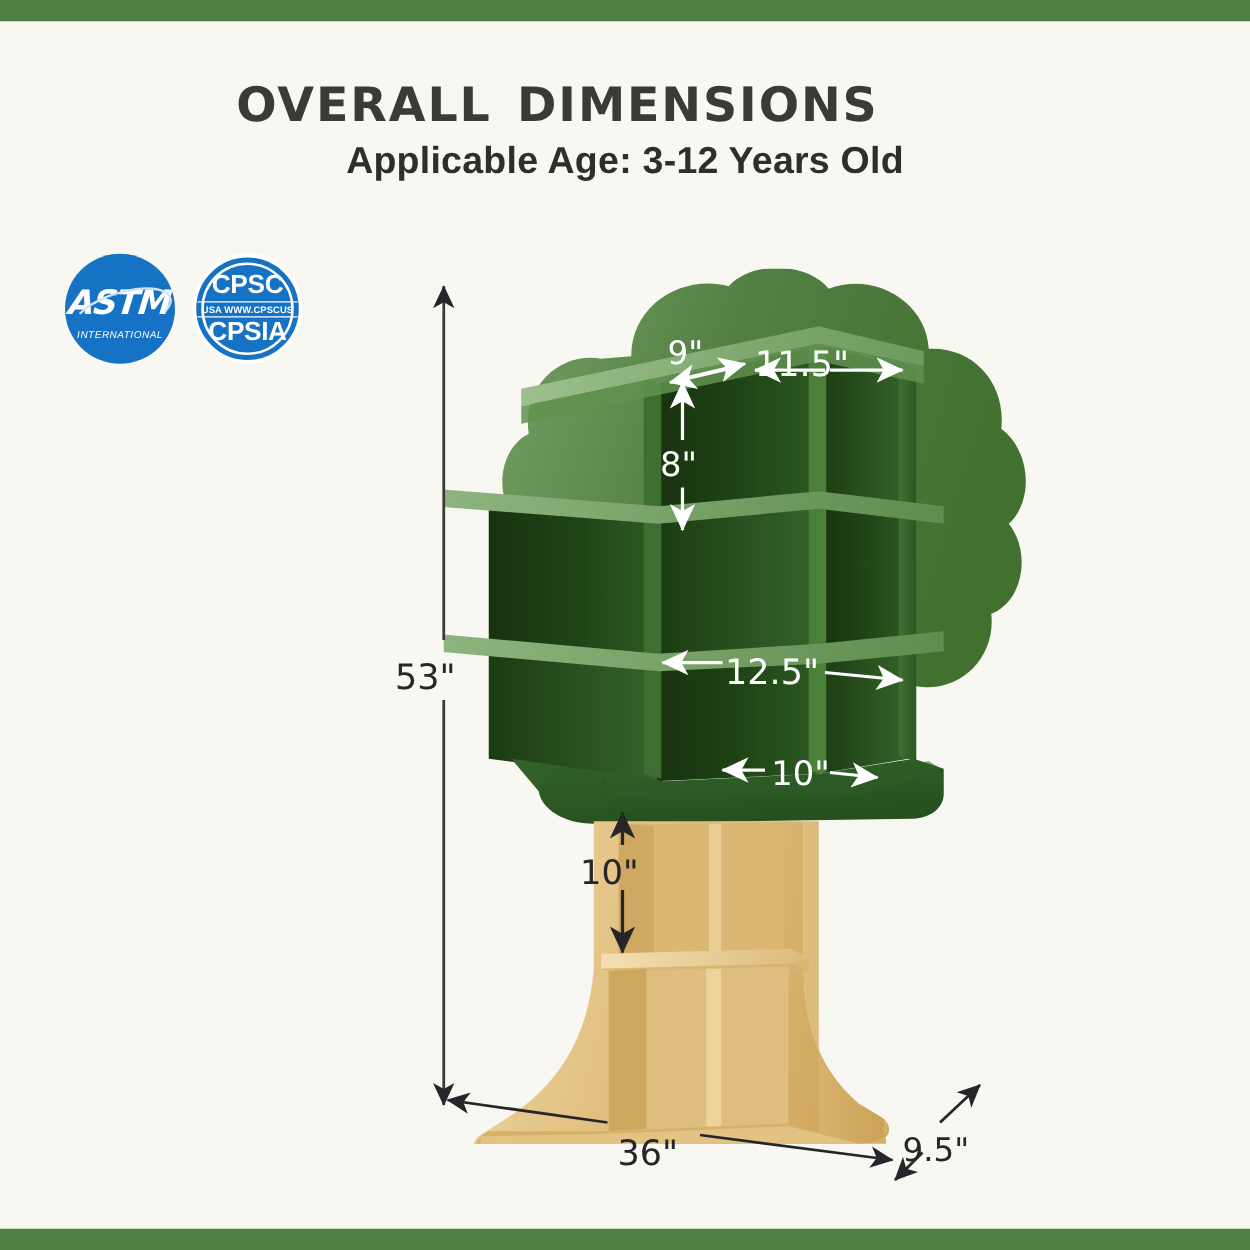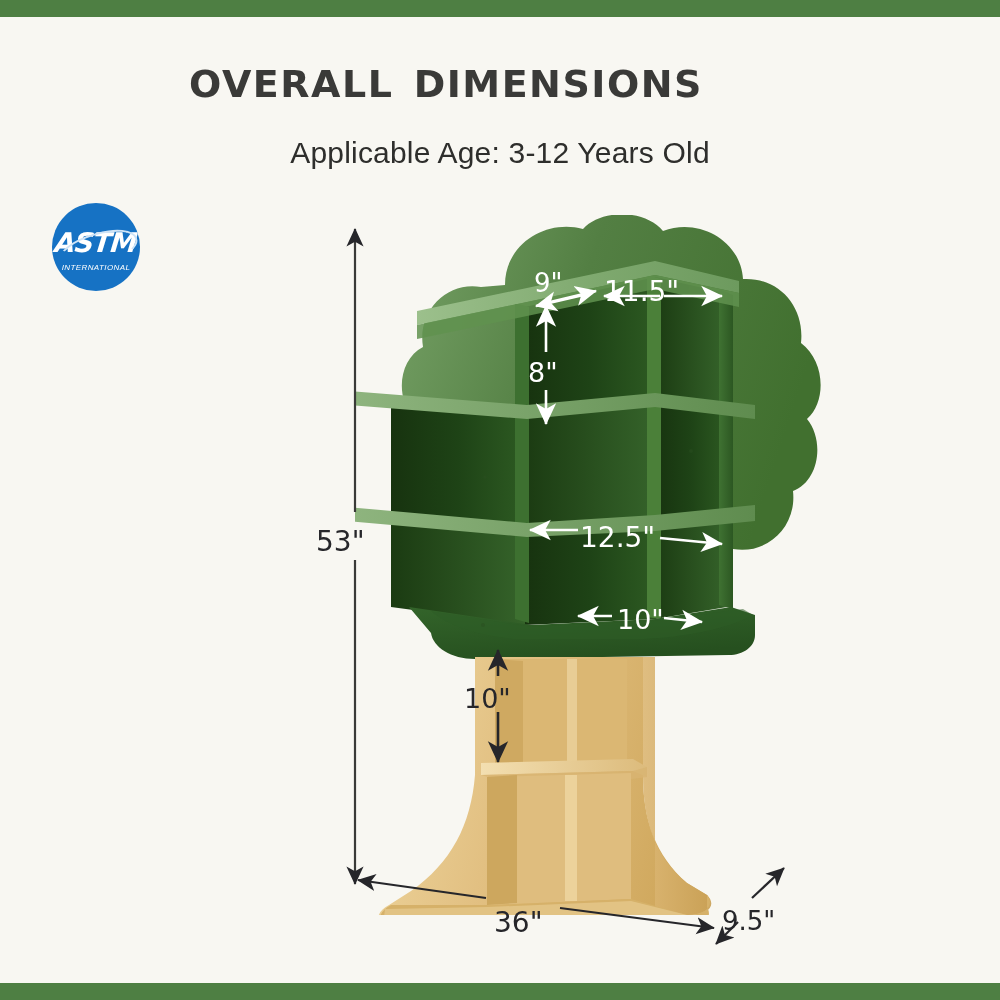--- a/index.html
+++ b/index.html
@@ -45,26 +45,26 @@
     font-size: 54px;
     font-weight: 700;
     letter-spacing: 1.5px;
     color: #3a3a38;
     font-variant: small-caps;
     text-transform: lowercase;
     line-height: 1;
   }
   #subtitle {
     position: absolute;
-    top: 136px;
+    top: 112px;
     left: 0;
     width: 1000px;
     text-align: center;
     font-size: 30px;
-    font-weight: 400;
+    font-weight: 700;
     color: #2e2e2c;
     letter-spacing: .2px;
   }
 
   
   #badges {
     position: absolute;
     top: 203px;
     left: 52px;
     display: flex;
@@ -193,20 +193,26 @@
   <div id="subtitle">Applicable Age: 3-12 Years Old</div>
 
   <div id="badges">
 
     <div class="badge badge-astm">
       <div class="astm-mark">ASTM</div>
       <div class="astm-swoosh"></div>
       <div class="astm-sub">INTERNATIONAL</div>
     </div>
 
+    <div class="badge badge-cpsc">
+      <div class="ring"></div>
+      <div class="cpsc-top">CPSC</div>
+      <div class="cpsc-mid">USA  WWW.CPSCUS</div>
+      <div class="cpsc-bot">CPSIA</div>
+    </div>
 
   </div>
 
   <div id="product">
     <svg width="500" height="700" viewBox="0 0 500 700" xmlns="http://www.w3.org/2000/svg">
       <defs>
         <linearGradient id="gTopFace" x1="0" y1="0" x2="1" y2="0">
           <stop offset="0" stop-color="#9cc08c"></stop>
           <stop offset="0.55" stop-color="#7fa96f"></stop>
           <stop offset="1" stop-color="#6d9a5e"></stop>

